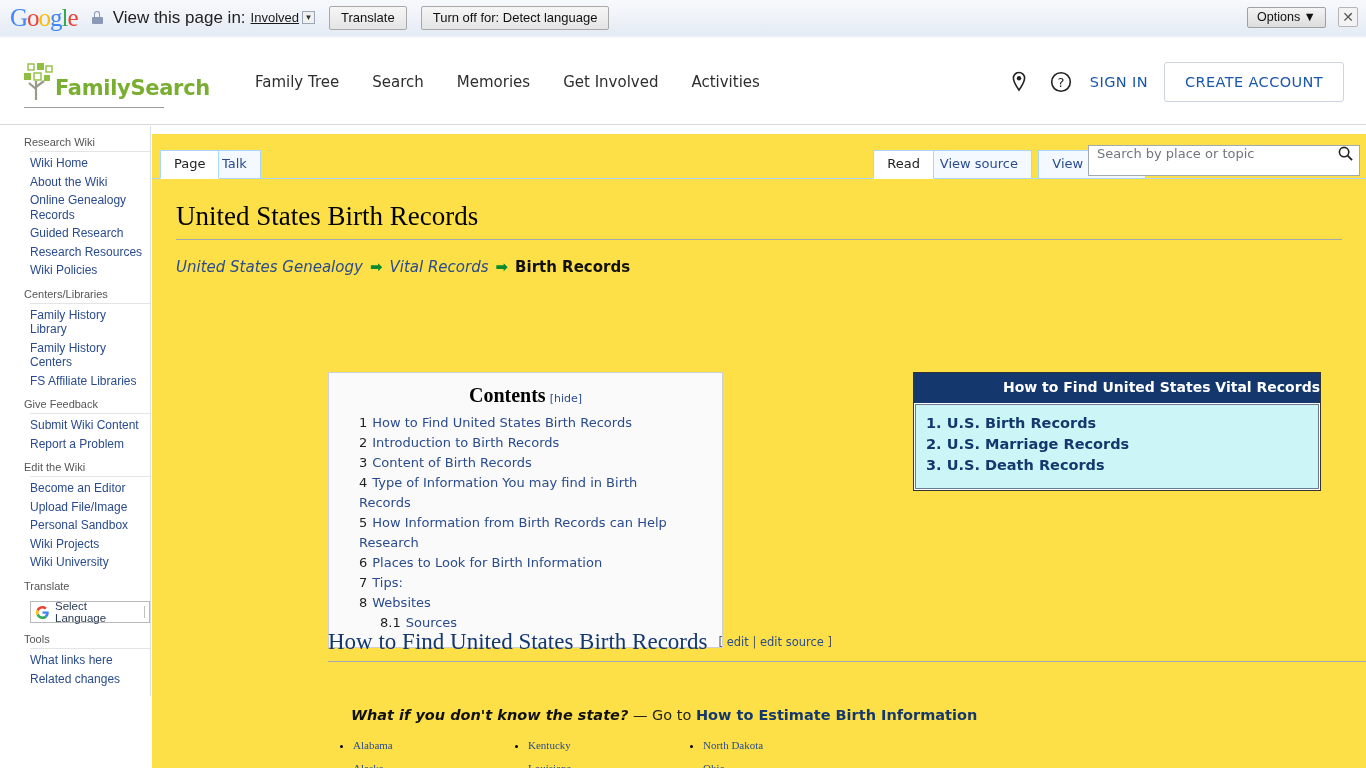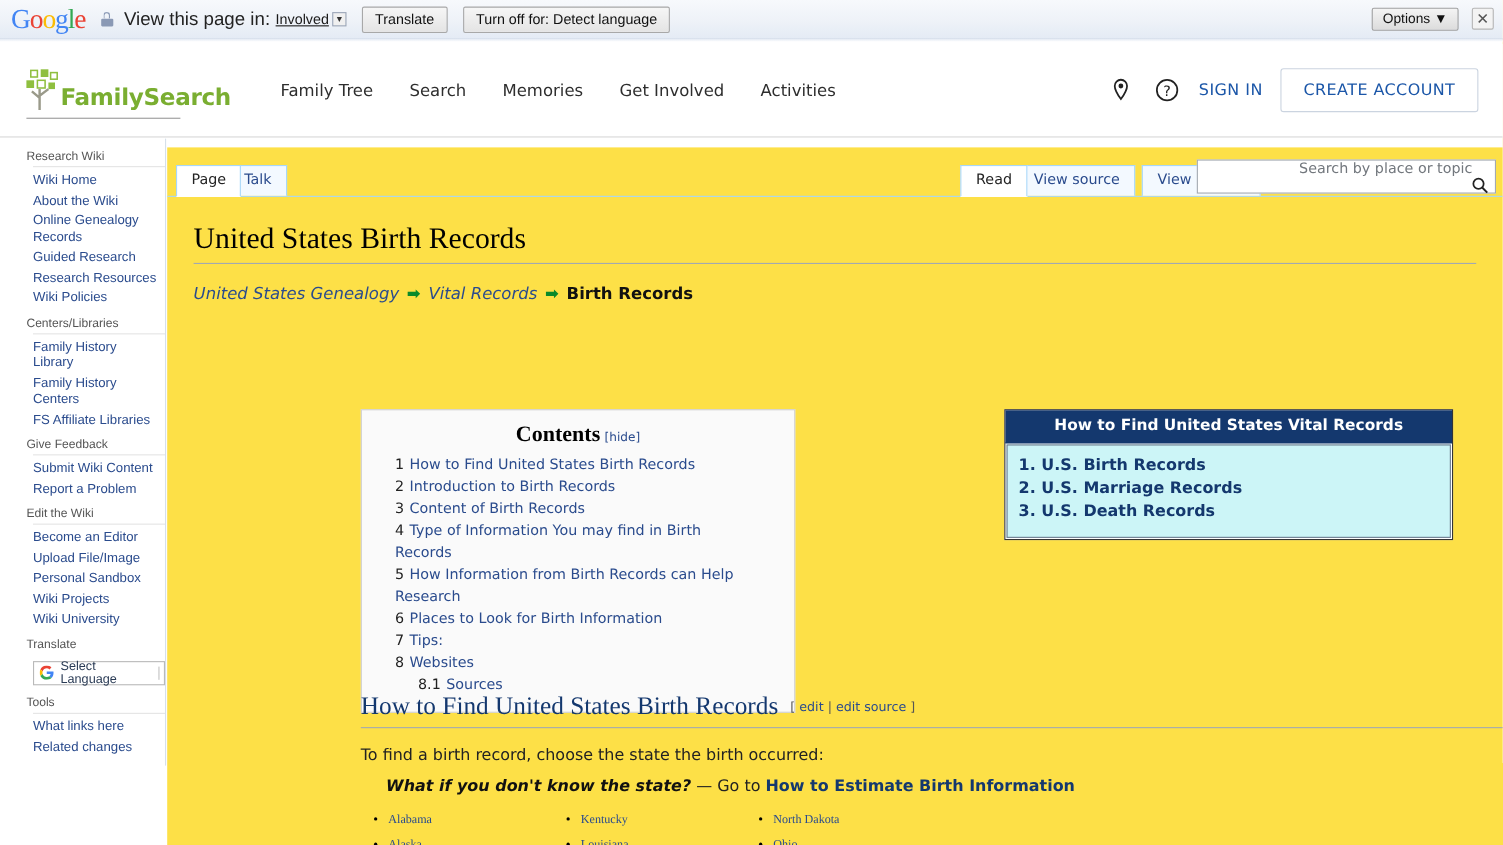--- a/index.html
+++ b/index.html
@@ -132,21 +132,21 @@
   }
   .tab.active { background:#fff; color:#222; border-bottom:1px solid #fff; z-index:3;
                 height: 29px; bottom: 0px; }
   #tab-page { left: 8px; }
   #tab-talk { left: 56px; }
   #tab-read { right: 432px; }
   #tab-viewsource { right: 334px; }
   #tab-viewhistory { right: 220px; }
   #search-wrap {
     position:absolute; right: 6px; bottom: 3px; width: 272px; height: 31px;
-    border: 1px solid #a2a9b1; background:#fff; display:flex; align-items:flex-end;flex-direction:column;
+    border: 1px solid #a2a9b1; background:#fff; display:flex; align-items:flex-start;
   }
   #search-input {
     border:none; outline:none; flex:1; font-size:13px; padding: 0 8px;
     color:#222; font-family:"DejaVu Sans", sans-serif; background:transparent;
   }
   #search-input::placeholder { color:#72777d; }
   #search-icon { width: 28px; display:flex; align-items:center; justify-content:center;
                  cursor:pointer; }
 
   #article { position:absolute; top: 45px; left: 0; width: 1214px; height: 597px;
@@ -182,21 +182,21 @@
   #toc li a { color:#2a4b8d; text-decoration:none; cursor:pointer; }
   #toc li.sub { padding-left: 21px; }
 
   
   #vital-infobox {
     position:absolute; top: 193px; left: 761px; width: 408px;
     border: 1px solid #333; background:#fff;
   }
   #vital-infobox .ib-head {
     background: #14386e; color:#fff; font-weight:bold; font-size: 14px;
-    text-align:center; padding: 6px 0 7px; font-family:"DejaVu Sans", sans-serif;
+    text-align:right; padding: 6px 0 7px; font-family:"DejaVu Sans", sans-serif;
     border-bottom: 1px solid #14386e;
   }
   #vital-infobox .ib-body {
     background: #ccf5f7; padding: 8px 10px 12px; border: 1px solid #6b7a8d; margin: 1px;
   }
   #vital-infobox .ib-body div { font-size: 14.5px; font-weight:bold; line-height: 21px;
                                 font-family:"DejaVu Sans", sans-serif; color:#14386e; }
   #vital-infobox .ib-body a { color:#14386e; text-decoration:none; cursor:pointer; }
 
   
@@ -408,21 +408,20 @@
         <div><span>1.</span> <a>U.S. Birth Records</a></div>
         <div><span>2.</span> <a>U.S. Marriage Records</a></div>
         <div><span>3.</span> <a>U.S. Death Records</a></div>
       </div>
     </div>
 
     <div id="section-h2">
       <span class="h2t">How to Find United States Birth Records</span><span class="editlinks"><span>[</span> <a>edit</a> <span>|</span> <a>edit source</a> <span>]</span></span>
     </div>
 
-    <div id="intro-line">To find a birth record, choose the state the birth occurred:</div>
 
     <div id="dont-know-line">
       <span class="q">What if you don't know the state?</span><span> — Go to </span><a>How to Estimate Birth Information</a>
     </div>
 
     <div id="state-cols">
       <div class="col">
         <ul>
           <li><a>Alabama</a></li>
           <li><a>Alaska</a></li>

